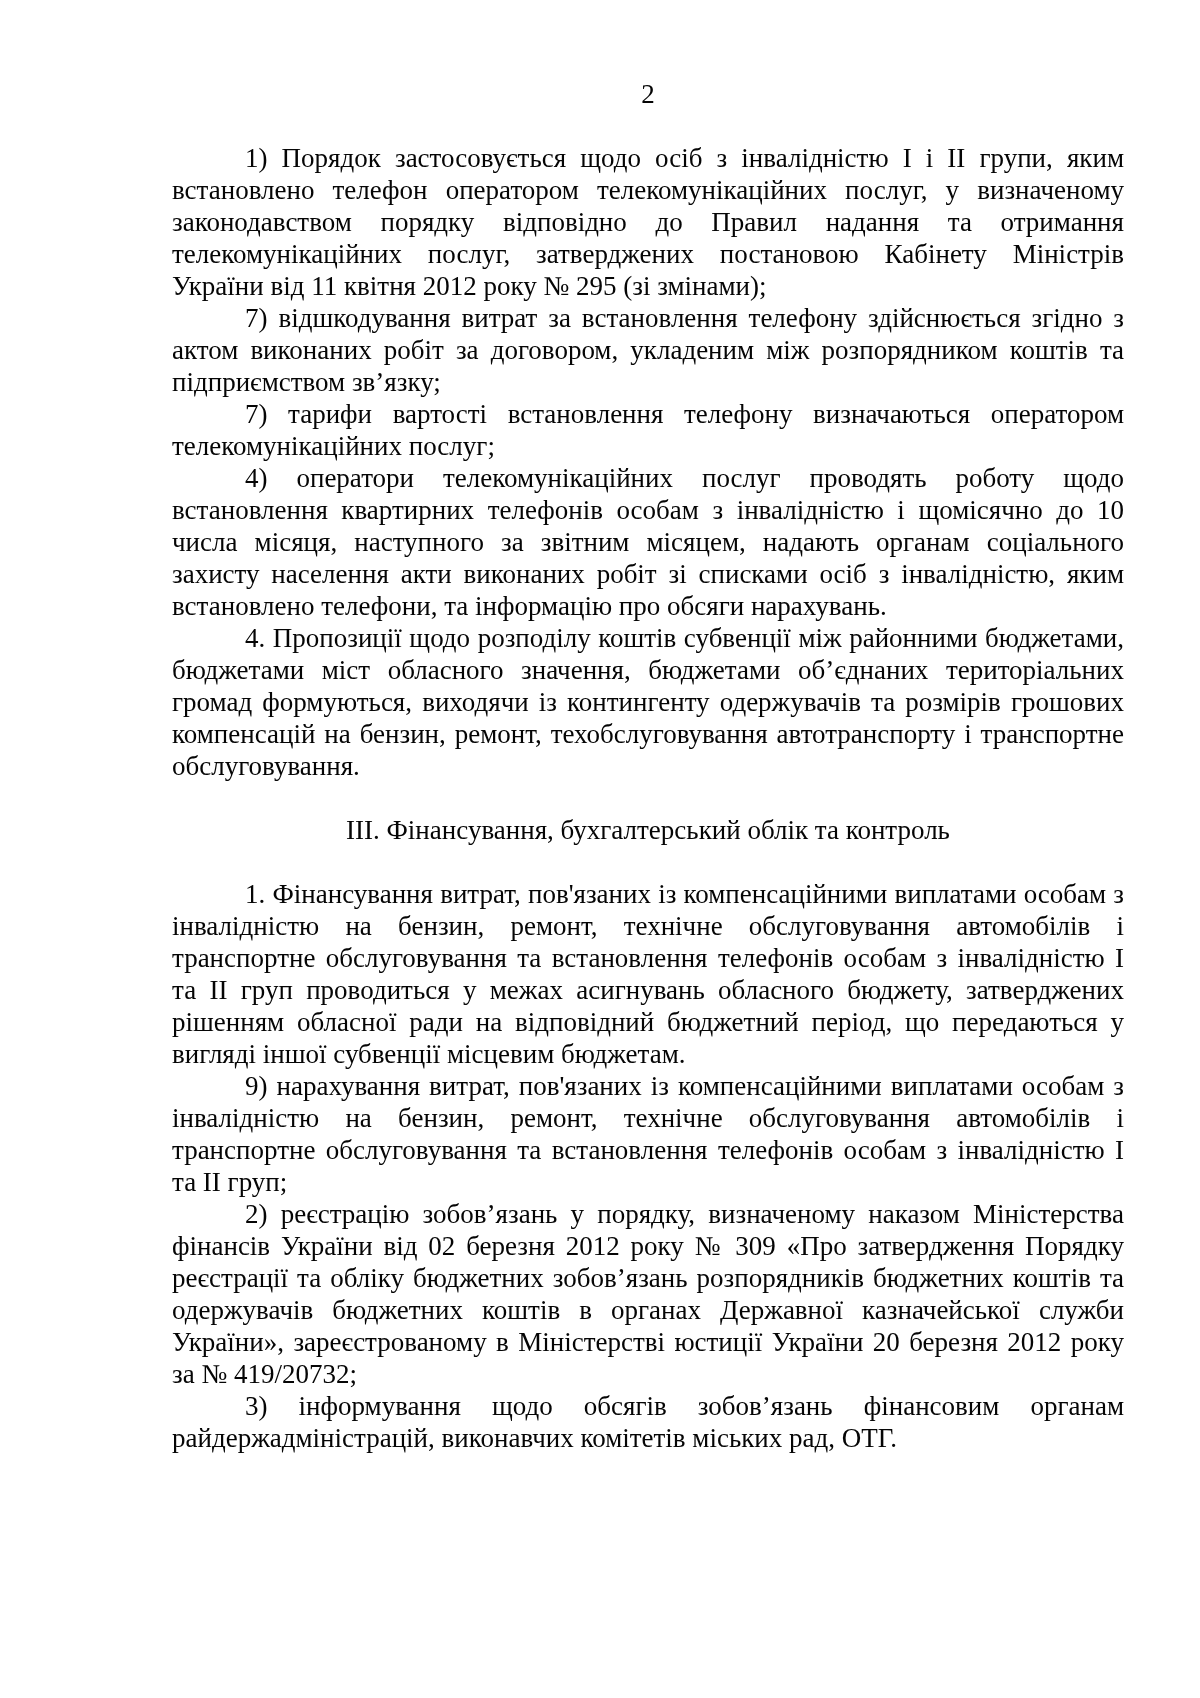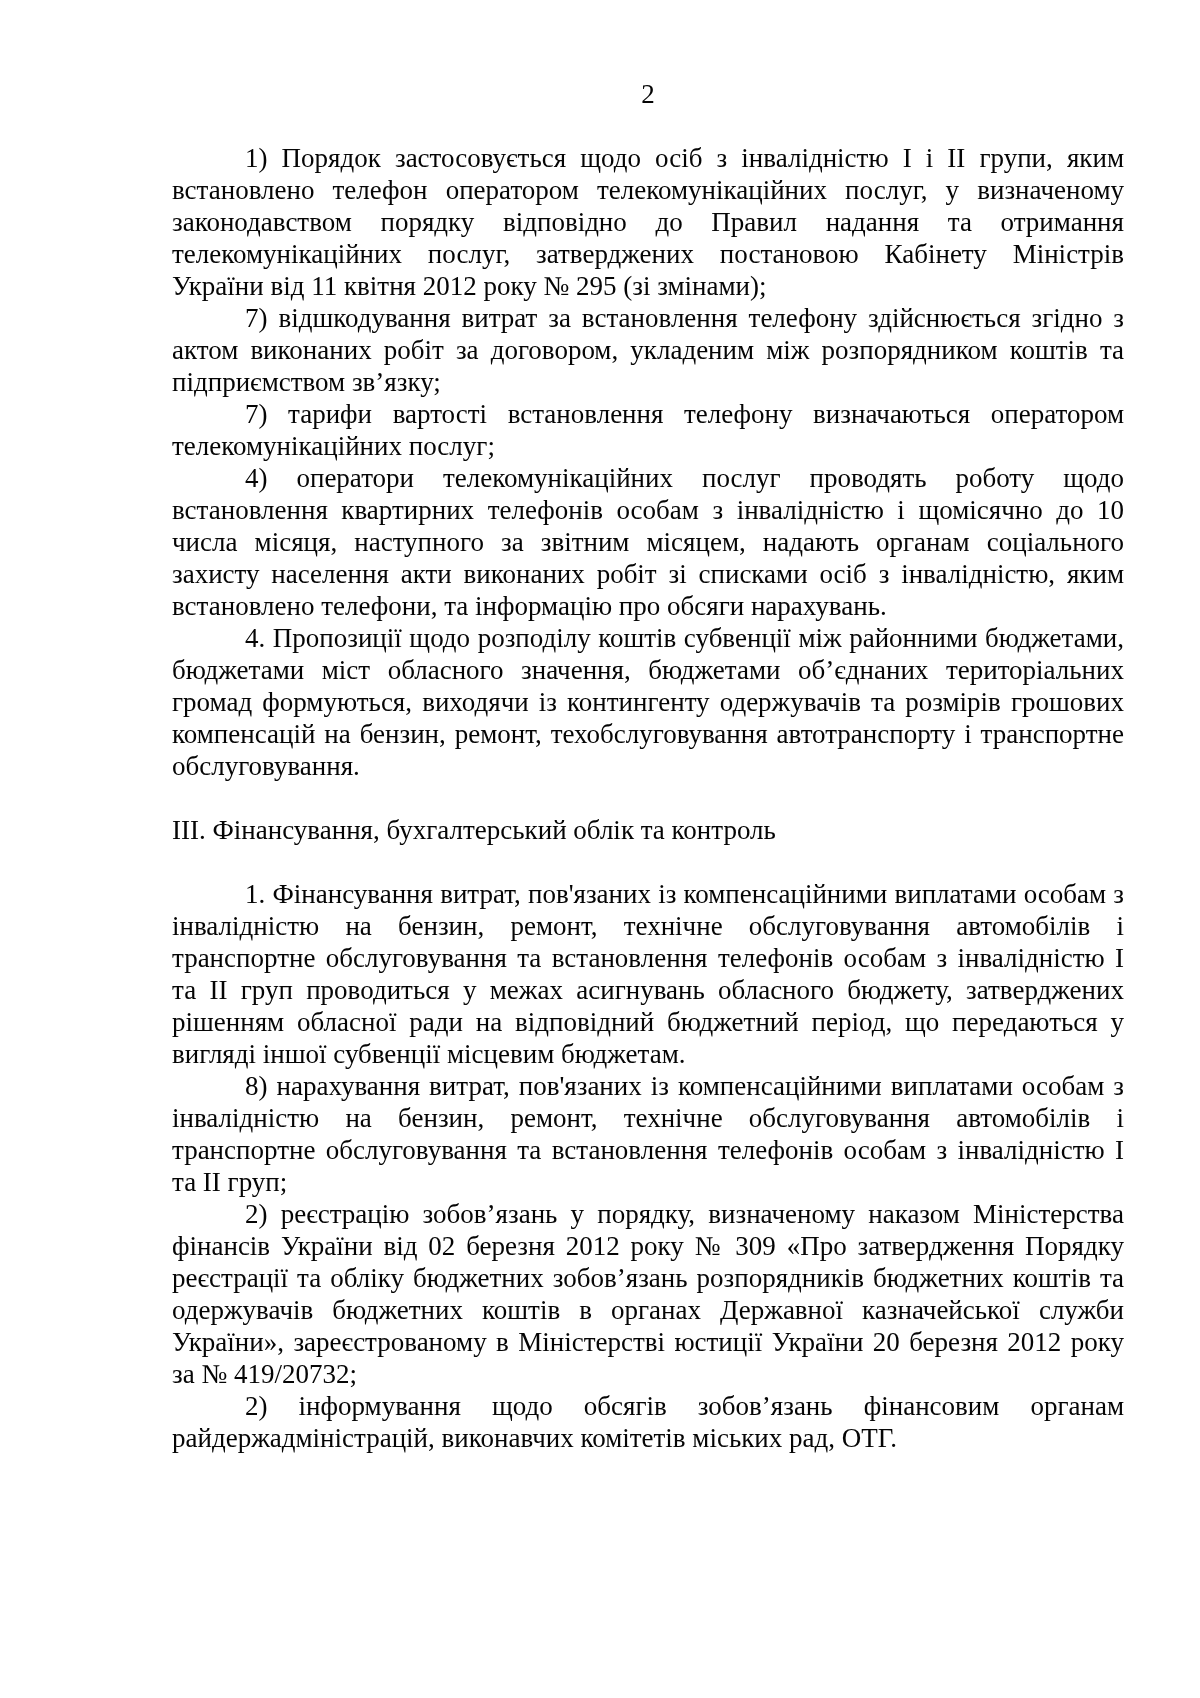--- a/index.html
+++ b/index.html
@@ -36,20 +36,21 @@
     hyphens: none;
   }
   .para {
     margin: 0;
     text-indent: 73px;
   }
   .section-heading {
     margin: 32px 0 32px 0;
     font-size: 27px;
     font-weight: normal;
+    text-align: center;
     text-indent: 0;
   }
 </style>
 </head>
 <body>
 
 <div class="page">
 
   <div class="page-number">2</div>
 
@@ -63,20 +64,20 @@
 
     <p class="para">4) оператори телекомунікаційних послуг проводять роботу щодо встановлення квартирних телефонів особам з інвалідністю і щомісячно до 10 числа місяця, наступного за звітним місяцем, надають органам соціального захисту населення акти виконаних робіт зі списками осіб з інвалідністю, яким встановлено телефони, та інформацію про обсяги нарахувань.</p>
 
     <p class="para">4. Пропозиції щодо розподілу коштів субвенції між районними бюджетами, бюджетами міст обласного значення, бюджетами об’єднаних територіальних громад формуються, виходячи із контингенту одержувачів та розмірів грошових компенсацій на бензин, ремонт, техобслуговування автотранспорту і транспортне обслуговування.</p>
 
     <h3 class="section-heading">ІІІ. Фінансування, бухгалтерський облік та контроль</h3>
 
     <p class="para">1. Фінансування витрат, пов'язаних із компенсаційними виплатами особам з інвалідністю на бензин, ремонт, технічне обслуговування автомобілів і транспортне обслуговування та встановлення телефонів особам з інвалідністю І та ІІ груп проводиться у межах асигнувань обласного бюджету, затверджених рішенням обласної ради на відповідний бюджетний період, що передаються у вигляді іншої субвенції місцевим бюджетам.</p>
 
 
-    <p class="para">8) нарахування витрат, пов'язаних із компенсаційними виплатами особам з інвалідністю на бензин, ремонт, технічне обслуговування автомобілів і транспортне обслуговування та встановлення телефонів особам з інвалідністю І та ІІ груп;</p>
+    <p class="para">9) нарахування витрат, пов'язаних із компенсаційними виплатами особам з інвалідністю на бензин, ремонт, технічне обслуговування автомобілів і транспортне обслуговування та встановлення телефонів особам з інвалідністю І та ІІ груп;</p>
 
     <p class="para">2) реєстрацію зобов’язань у порядку, визначеному наказом Міністерства фінансів України від 02 березня 2012 року № 309 «Про затвердження Порядку реєстрації та обліку бюджетних зобов’язань розпорядників бюджетних коштів та одержувачів бюджетних коштів в органах Державної казначейської служби України», зареєстрованому в Міністерстві юстиції України 20 березня 2012 року за № 419/20732;</p>
 
-    <p class="para">2) інформування щодо обсягів зобов’язань фінансовим органам райдержадміністрацій, виконавчих комітетів міських рад, ОТГ.</p>
+    <p class="para">3) інформування щодо обсягів зобов’язань фінансовим органам райдержадміністрацій, виконавчих комітетів міських рад, ОТГ.</p>
 
   </div>
 </div>
 
 </body></html>

